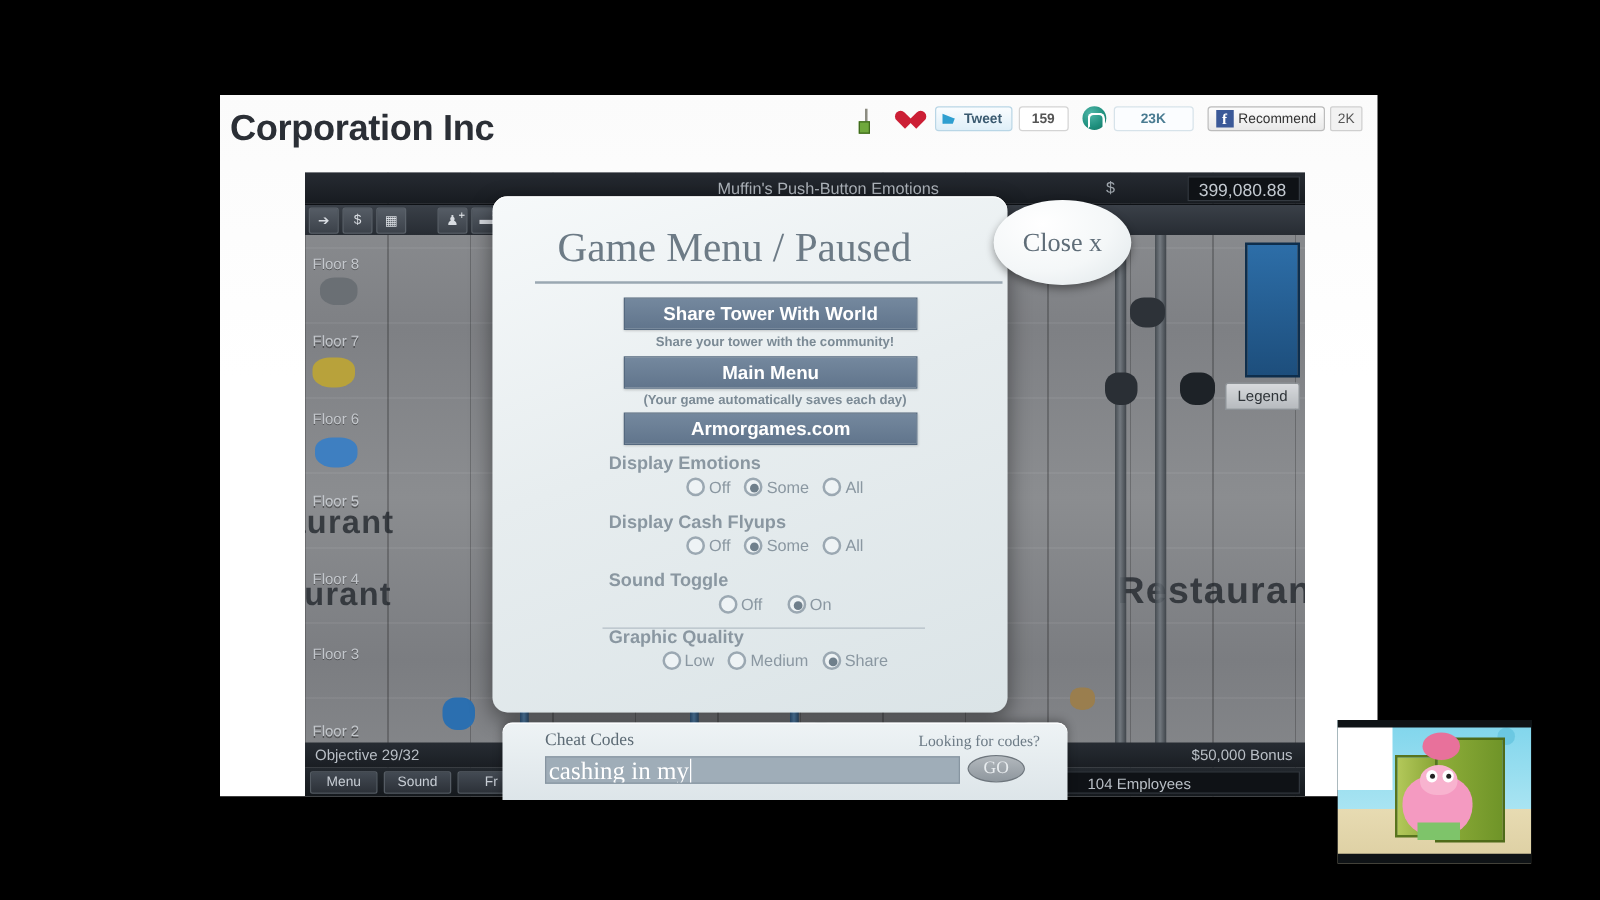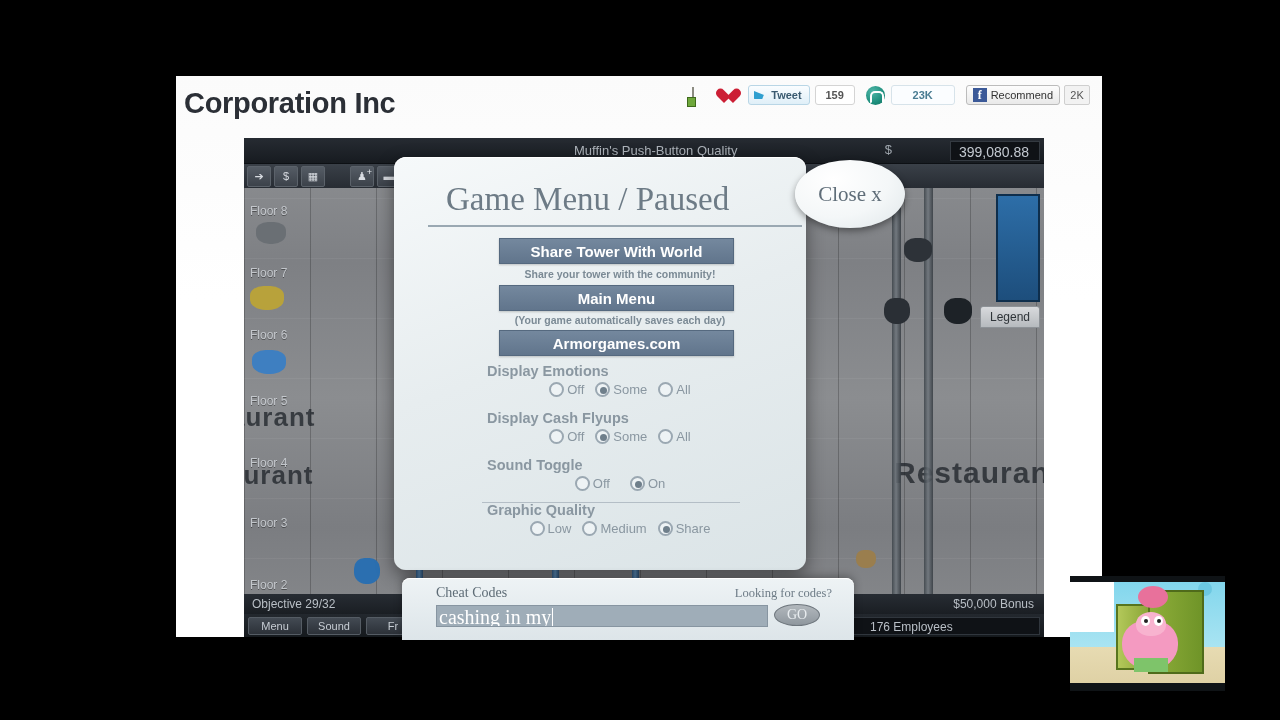--- a/index.html
+++ b/index.html
@@ -44,21 +44,21 @@
     content:""; position:absolute; right:-3px; bottom:-2px; width:7px; height:8px;
     background:#6fa83c; border:1px solid #3f6a1c;
   }
   .heart-ico{ position:relative; width:16px; height:15px; }
   .heart-ico span, .heart-ico:before, .heart-ico:after{
     content:""; position:absolute; background:#cc1f35;
   }
   .heart-ico:before{ width:9px; height:14px; border-radius:9px 9px 0 0; left:3px; top:1px; transform:rotate(-45deg); transform-origin:0 100%;}
   .heart-ico:after { width:9px; height:14px; border-radius:9px 9px 0 0; left:3px; top:1px; transform:rotate(45deg); transform-origin:100% 100%;}
 
-  .btn-group{ display:flex; align-items:flex-end; }
+  .btn-group{ display:flex; align-items:flex-start; }
   .tweet-btn{
     display:flex; align-items:center; gap:4px;
     height:20px; padding:0 7px 0 5px;
     background:linear-gradient(180deg,#fafdff,#dfeff8);
     border:1px solid #b9d6e6; border-radius:3px;
     font-size:11px; color:#3a5a70; font-weight:bold;
   }
   .bird{
     width:13px;height:10px;position:relative;display:inline-block;
   }
@@ -447,21 +447,21 @@
         <span class="blob" style="left:400px; top:440px; width:26px; height:24px; background:#5a6068"></span>
         <span class="blob" style="left:560px; top:440px; width:26px; height:24px; background:#3f454c"></span>
         <span class="blob" style="left:660px; top:100px; width:28px; height:24px; background:#2d3238"></span>
         <span class="blob" style="left:612px; top:412px; width:20px; height:18px; background:#9a7e4e"></span>
       </div>
 
       <div id="side-panel"></div>
       <div id="legend-tab">Legend</div>
 
       <div id="g-topbar">
-        <div id="company-name">Muffin's Push-Button Quality</div>
+        <div id="company-name">Muffin's Push-Button Emotions</div>
         <div id="money-dollar">$</div>
         <div id="money-box">399,080.88</div>
       </div>
 
       <div id="g-toolbar">
         <div class="tool">➔</div>
         <div class="tool">$</div>
         <div class="tool">▦</div>
         <div class="tool gap">♟<span class="plus">+</span></div>
         <div class="tool">▬<span class="plus">+</span></div>
@@ -475,21 +475,21 @@
         <span class="arrows">»»</span>
       </div>
       <div id="g-bonus">$50,000 Bonus</div>
 
       <div id="g-botbar">
         <div class="gbtn">Menu</div>
         <div class="gbtn">Sound</div>
         <div class="gbtn">Fr</div>
       </div>
       <div id="emp-ico"></div>
-      <div id="emp-box">176 Employees</div>
+      <div id="emp-box">104 Employees</div>
     </div>
   </div>
 
   <div id="modal">
     <div id="modal-title">Game Menu / Paused</div>
     <div id="title-rule"></div>
 
     <div class="menu-btn" style="top:81px">Share Tower With World</div>
     <div class="menu-sub" style="top:111px">Share your tower with the community!</div>
 

